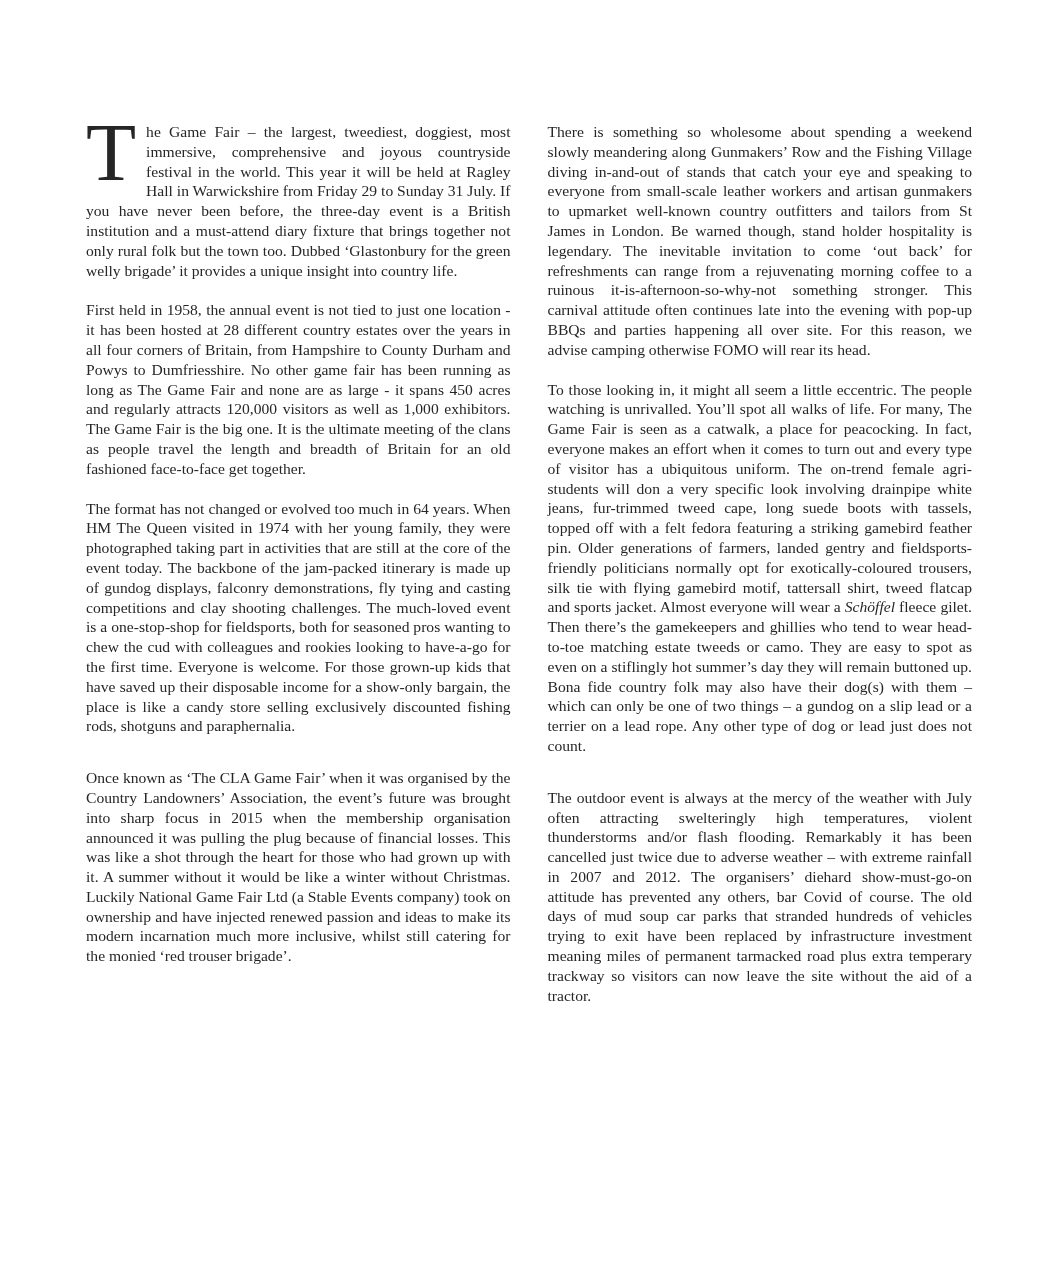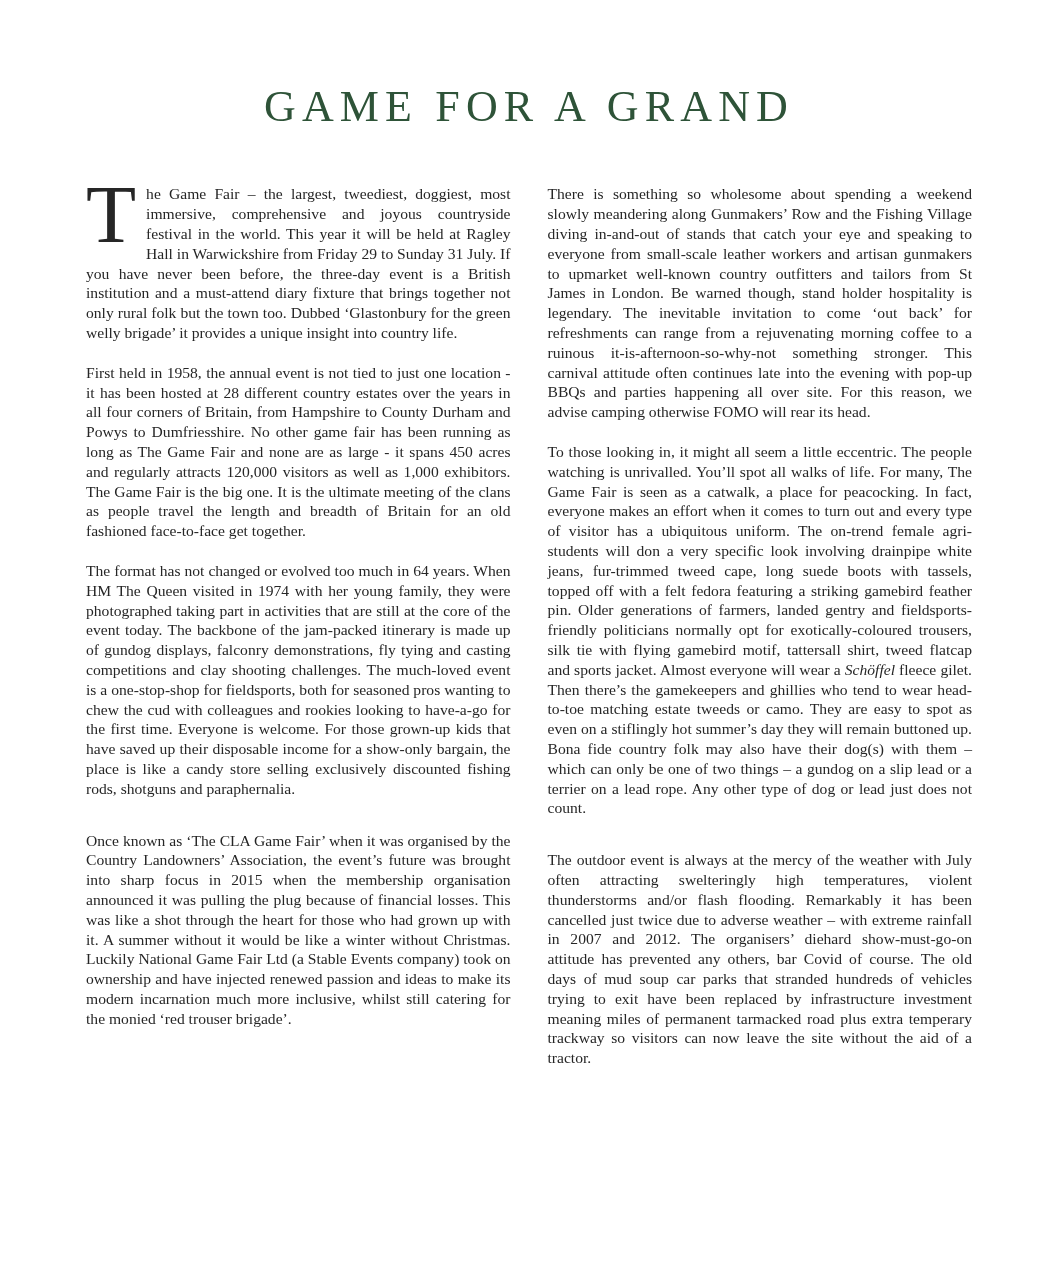--- a/index.html
+++ b/index.html
@@ -58,21 +58,20 @@
   }
   .brand { font-style: italic; }
 </style>
 </head>
 <body>
 
 <div class="page">
 
   <header>
     <h1 class="article-title">
-      <span class="title-line">GAME FOR A GRAND</span>
     </h1>
   </header>
 
   <main class="columns">
 
     <div class="col">
       <p class="para"><span class="dropcap">T</span><span>he Game Fair – the largest, tweediest, doggiest, most immersive, comprehensive and joyous countryside festival in the world. This year it will be held at Ragley Hall in Warwickshire from Friday 29 to Sunday 31 July. If you have never been before, the three-day event is a British institution and a must-attend diary fixture that brings together not only rural folk but the town too. Dubbed ‘Glastonbury for the green welly brigade’ it provides a unique insight into country life.</span></p>
       <p class="para">First held in 1958, the annual event is not tied to just one location - it has been hosted at 28 different country estates over the years in all four corners of Britain, from Hampshire to County Durham and Powys to Dumfriesshire. No other game fair has been running as long as The Game Fair and none are as large - it spans 450 acres and regularly attracts 120,000 visitors as well as 1,000 exhibitors. The Game Fair is the big one. It is the ultimate meeting of the clans as people travel the length and breadth of Britain for an old fashioned face-to-face get together.</p>
       <p class="para">The format has not changed or evolved too much in 64 years. When HM The Queen visited in 1974 with her young family, they were photographed taking part in activities that are still at the core of the event today. The backbone of the jam-packed itinerary is made up of gundog displays, falconry demonstrations, fly tying and casting competitions and clay shooting challenges. The much-loved event is a one-stop-shop for fieldsports, both for seasoned pros wanting to chew the cud with colleagues and rookies looking to have-a-go for the first time. Everyone is welcome. For those grown-up kids that have saved up their disposable income for a show-only bargain, the place is like a candy store selling exclusively discounted fishing rods, shotguns and paraphernalia.</p>
       <p class="para">Once known as ‘The CLA Game Fair’ when it was organised by the Country Landowners’ Association, the event’s future was brought into sharp focus in 2015 when the membership organisation announced it was pulling the plug because of financial losses. This was like a shot through the heart for those who had grown up with it. A summer without it would be like a winter without Christmas. Luckily National Game Fair Ltd (a Stable Events company) took on ownership and have injected renewed passion and ideas to make its modern incarnation much more inclusive, whilst still catering for the monied ‘red trouser brigade’.</p>

